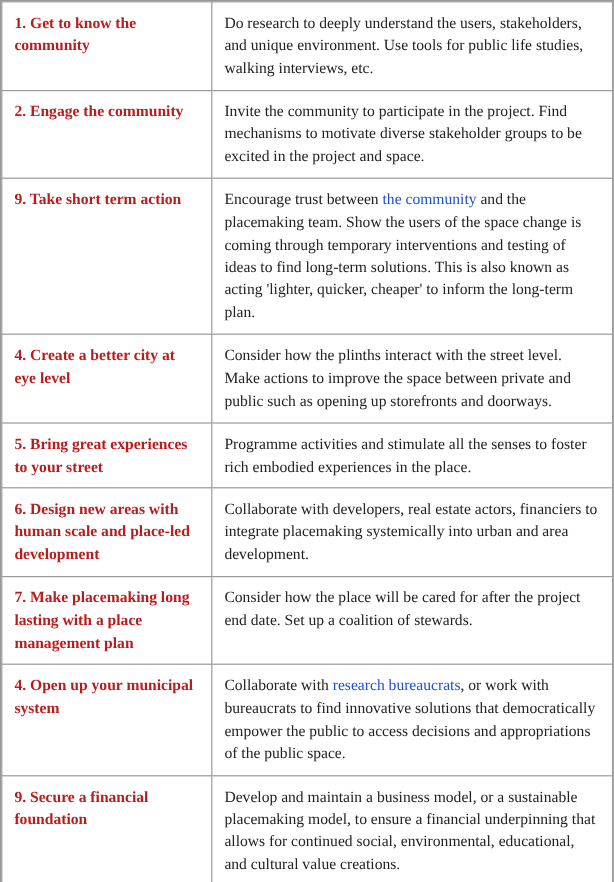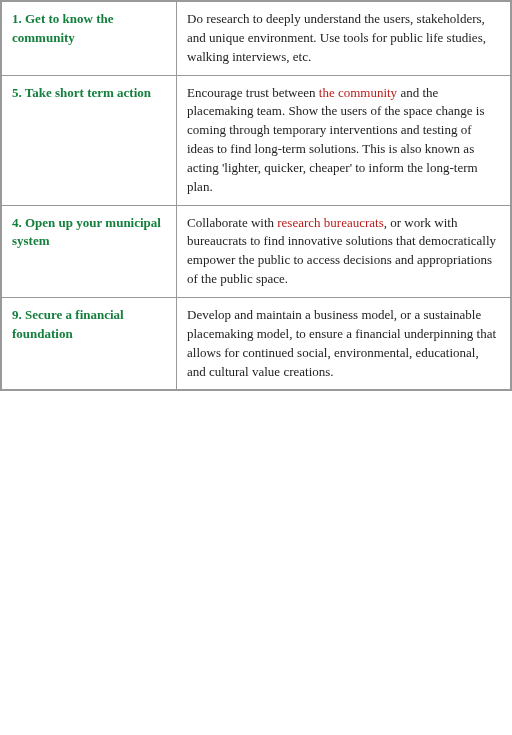--- a/index.html
+++ b/index.html
@@ -29,45 +29,65 @@
     td {
       border: 1px solid #999;
       padding: 8px 10px;
       vertical-align: top;
       line-height: 1.45;
     }
 
     .left-col {
       width: 175px;
       font-weight: bold;
-      color: #15803d;
+      color: #b91c1c;
     }
 
     .right-col {
       color: #222;
     }
 
     .right-col a, .right-col span.link {
-      color: #b91c1c;
+      color: #1d4ed8;
       text-decoration: none;
     }
   </style>
 </head>
 <body>
 
 <div class="table-container">
   <table id="content-table">
     <tbody id="table-body">
     <tr>
           <td class="left-col">1. Get to know the community</td>
           <td class="right-col">Do research to deeply understand the users, stakeholders, and unique environment. Use tools for public life studies, walking interviews, etc.</td>
         </tr>
         <tr>
-          <td class="left-col">5. Take short term action</td>
+          <td class="left-col">2. Engage the community</td>
+          <td class="right-col">Invite the community to participate in the project. Find mechanisms to motivate diverse stakeholder groups to be excited in the project and space.</td>
+        </tr>
+        <tr>
+          <td class="left-col">9. Take short term action</td>
           <td class="right-col">Encourage trust between <span class="link">the community</span> and the placemaking team. Show the users of the space change is coming through temporary interventions and testing of ideas to find long-term solutions. This is also known as acting 'lighter, quicker, cheaper' to inform the long-term plan.</td>
+        </tr>
+        <tr>
+          <td class="left-col">4. Create a better city at eye level</td>
+          <td class="right-col">Consider how the plinths interact with the street level. Make actions to improve the space between private and public such as opening up storefronts and doorways.</td>
+        </tr>
+        <tr>
+          <td class="left-col">5. Bring great experiences to your street</td>
+          <td class="right-col">Programme activities and stimulate all the senses to foster rich embodied experiences in the place.</td>
+        </tr>
+        <tr>
+          <td class="left-col">6. Design new areas with human scale and place-led development</td>
+          <td class="right-col">Collaborate with developers, real estate actors, financiers to integrate placemaking systemically into urban and area development.</td>
+        </tr>
+        <tr>
+          <td class="left-col">7. Make placemaking long lasting with a place management plan</td>
+          <td class="right-col">Consider how the place will be cared for after the project end date. Set up a coalition of stewards.</td>
         </tr>
         <tr>
           <td class="left-col">4. Open up your municipal system</td>
           <td class="right-col">Collaborate with <span class="link">research bureaucrats</span>, or work with bureaucrats to find innovative solutions that democratically empower the public to access decisions and appropriations of the public space.</td>
         </tr>
         <tr>
           <td class="left-col">9. Secure a financial foundation</td>
           <td class="right-col">Develop and maintain a business model, or a sustainable placemaking model, to ensure a financial underpinning that allows for continued social, environmental, educational, and cultural value creations.</td>
         </tr>
       </tbody>

